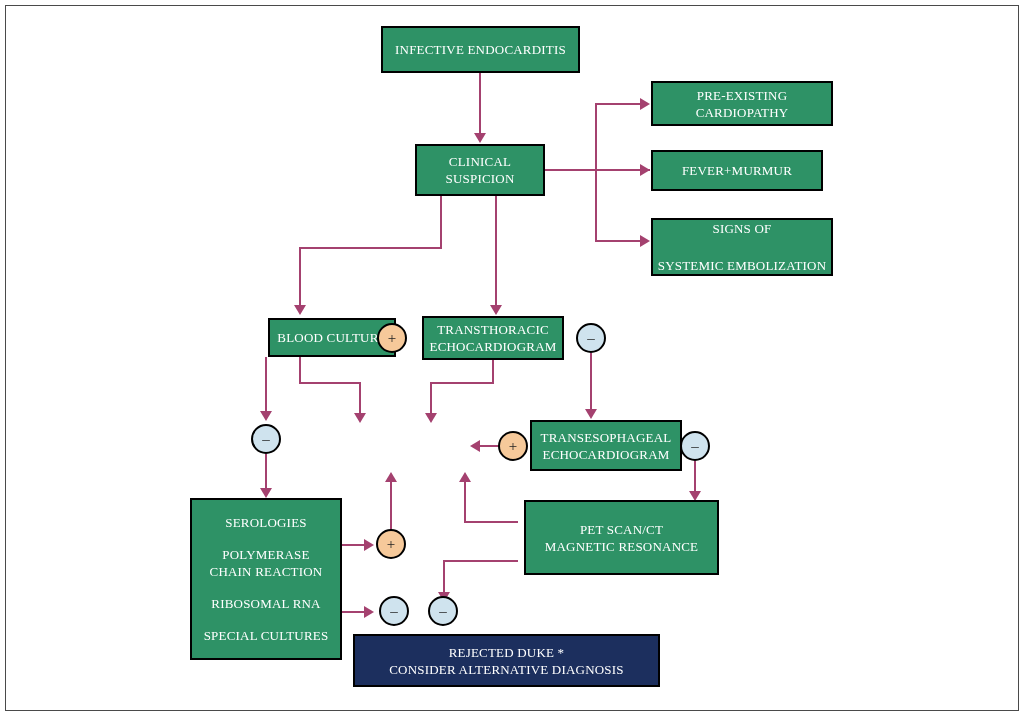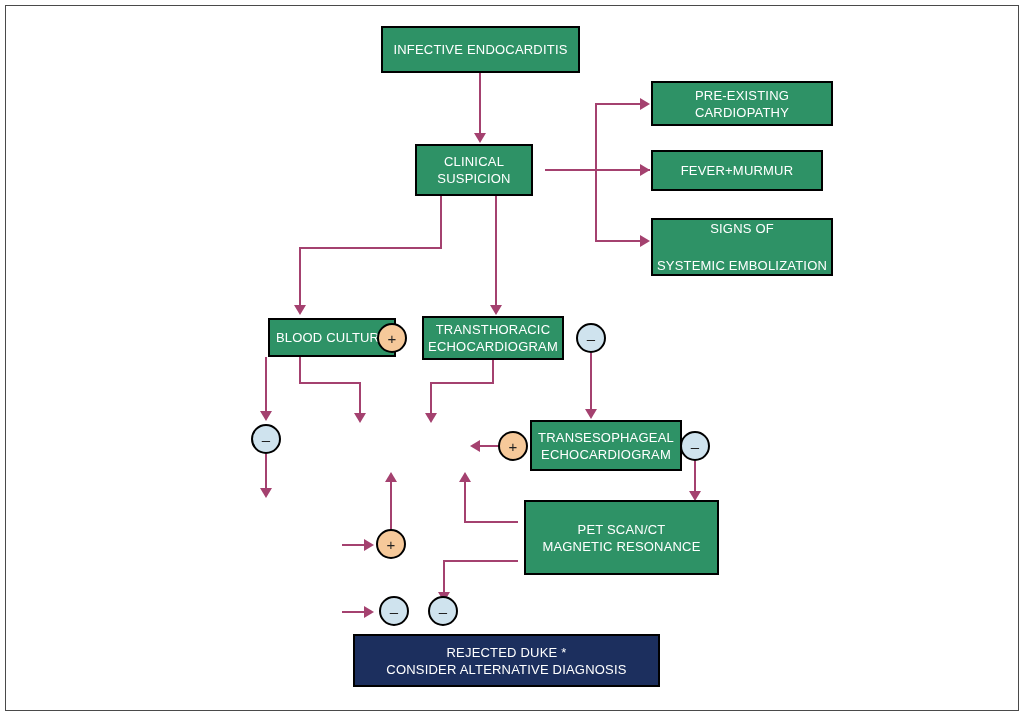--- a/index.html
+++ b/index.html
@@ -8,20 +8,21 @@
     margin: 0; padding: 0;
     background: #ffffff;
     font-family: "Liberation Sans", sans-serif;
   }
   #canvas {
     position: relative;
     width: 1024px;
     height: 716px;
     background: #ffffff;
     overflow: hidden;
+    font-family: Liberation Serif, serif;
   }
   .frame {
     position: absolute;
     left: 5px; top: 5px;
     width: 1014px; height: 706px;
     border: 1px solid #4a4a4a;
     pointer-events: none;
   }
   
   .node {
@@ -103,21 +104,21 @@
 
   <div class="frame"></div>
 
   <div class="node green" style="left:381px; top:26px; width:199px; height:47px;">
     <span class="ln">INFECTIVE ENDOCARDITIS</span>
   </div>
 
   <div class="v" style="left:479px; top:73px; height:62px;"></div>
   <div class="arw down" style="left:474px; top:133px;"></div>
 
-  <div class="node green" style="left:415px; top:144px; width:118px; height:52px;text-align:right;">
+  <div class="node green" style="left:415px; top:144px; width:130px; height:52px;text-align:right;">
     <span class="ln">CLINICAL</span>
     <span class="ln">SUSPICION</span>
   </div>
 
   <div class="h" style="left:545px; top:169px; width:105px;"></div>
   <div class="v" style="left:595px; top:103px; height:139px;"></div>
 
   <div class="h" style="left:595px; top:103px; width:48px;"></div>
   <div class="arw right" style="left:640px; top:98px;"></div>
 
@@ -199,20 +200,29 @@
     <span class="ln">ECHOCARDIOGRAM</span>
   </div>
 
   <div class="sign minus" style="left:680px; top:431px;">
     <span>–</span>
   </div>
 
   <div class="v" style="left:694px; top:461px; height:32px;"></div>
   <div class="arw down" style="left:689px; top:491px;"></div>
 
+  <div class="node green spaced" style="left:190px; top:498px; width:152px; height:162px;">
+    <span class="ln">SEROLOGIES</span>
+    <span style="text-align:center;">
+      <span class="ln">POLYMERASE</span>
+      <span class="ln">CHAIN REACTION</span>
+    </span>
+    <span class="ln">RIBOSOMAL RNA</span>
+    <span class="ln">SPECIAL CULTURES</span>
+  </div>
 
   <div class="h" style="left:342px; top:544px; width:27px;"></div>
   <div class="arw right" style="left:364px; top:539px;"></div>
   <div class="sign plus" style="left:376px; top:529px;">
     <span>+</span>
   </div>
   <div class="v" style="left:390px; top:482px; height:48px;"></div>
   <div class="arw up" style="left:385px; top:472px;"></div>
 
   <div class="h" style="left:342px; top:611px; width:27px;"></div>

